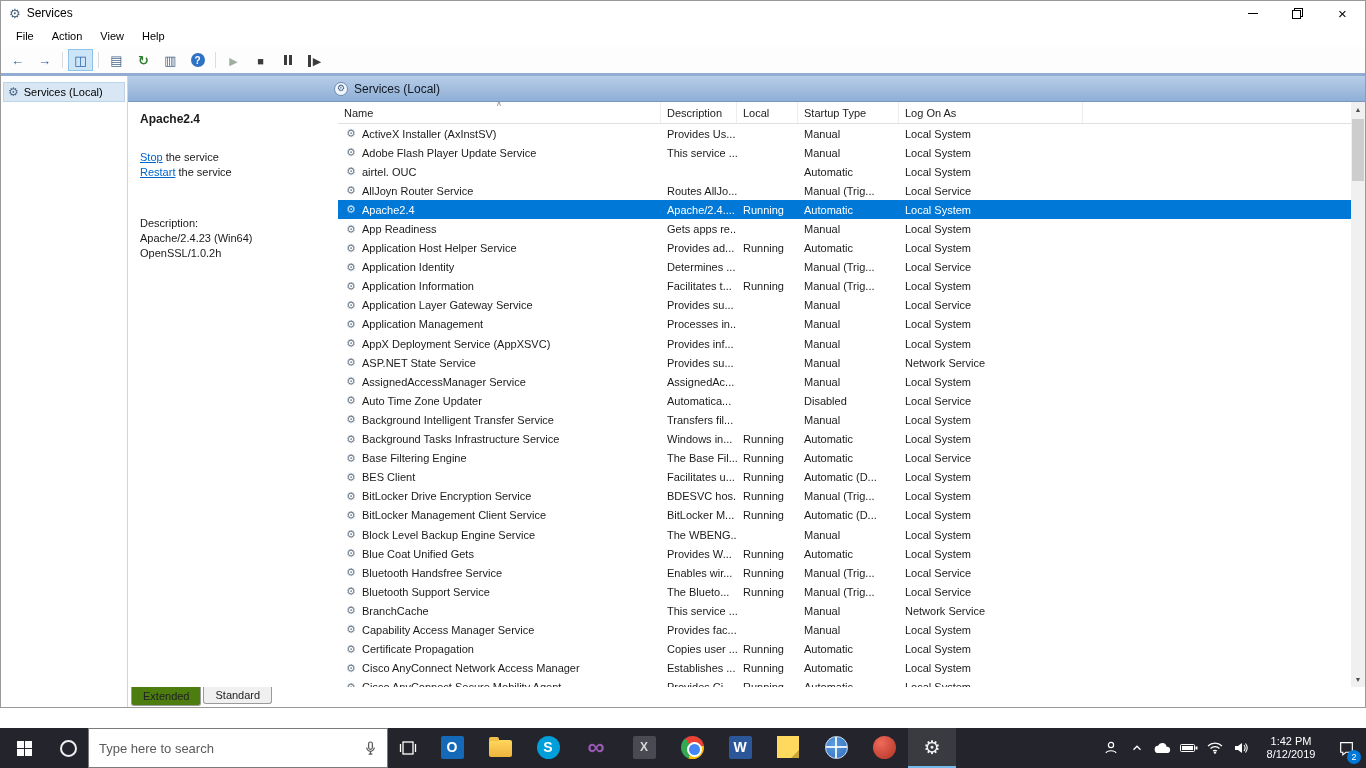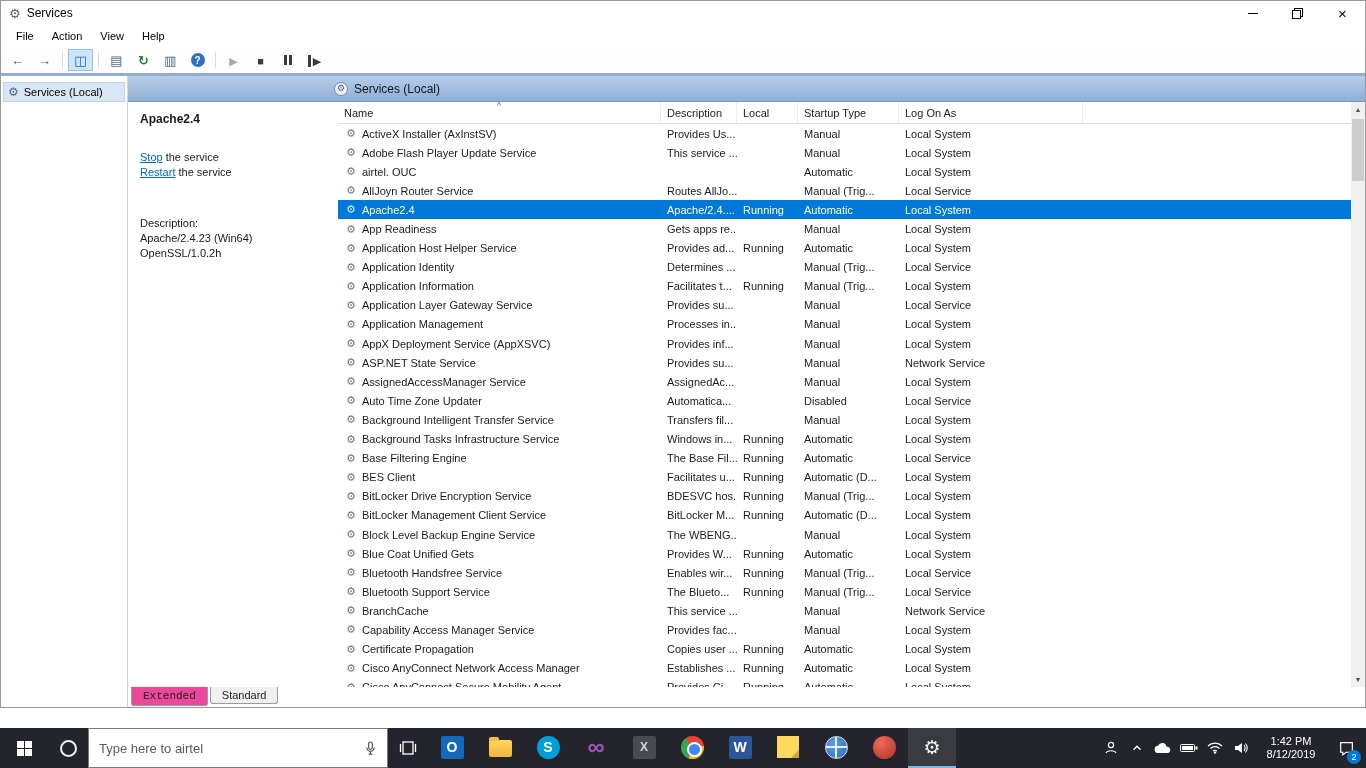--- a/index.html
+++ b/index.html
@@ -84,21 +84,21 @@
 
   
   .v-scrollbar { width:14px; flex:none; background:#f0f0f0; display:flex; flex-direction:column; }
   .sb-btn { height:15px; display:flex; align-items:center; justify-content:center; font-size:7px; color:#505050; }
   .sb-track { flex:1; position:relative; }
   .sb-thumb { position:absolute; top:2px; left:1px; right:1px; height:62px; background:#cdcdcd; }
 
   
   .tab-bar { height:20px; flex:none; display:flex; align-items:flex-start; padding-left:3px; background:#fff; }
   .tab { height:17px; padding:0 11px; font-size:11px; display:flex; align-items:center; border:1px solid #9a9a9a; border-top:none; background:#f0f0f0; border-radius:0 0 3px 3px; margin-right:2px; color:#222; }
-  .tab.active { background:#ec4899; height:19px;font-family:Liberation Mono, monospace; }
+  .tab.active { background:#4d7c0f; height:19px; }
 
   
   .taskbar { position:absolute; left:0; right:0; bottom:0; height:40px; background:#24242c; display:flex; align-items:stretch; color:#fff; }
   .tb-start { width:48px; display:flex; align-items:center; justify-content:center; }
   .win-logo { width:7px; height:7px; background:#fff; box-shadow:8px 0 0 #fff, 0 8px 0 #fff, 8px 8px 0 #fff; margin:-8px 8px 0 0; }
   .cortana-btn { width:40px; display:flex; align-items:center; justify-content:center; }
   .cortana-ring { width:17px; height:17px; border:2px solid #f0f0f2; border-radius:50%; }
   .search-box { width:300px; background:#fff; border:1px solid #7a7a7a; color:#5a5a5a; display:flex; align-items:center; padding:0 10px; gap:6px; font-size:13px; }
   .search-text { white-space:nowrap; }
   .mic { margin-left:auto; display:flex; align-items:center; }
@@ -605,21 +605,21 @@
   </div>
 
   <div class="taskbar">
     <div class="tb-start">
         <span class="win-logo"></span>
       </div>
     <div class="cortana-btn">
         <span class="cortana-ring"></span>
       </div>
     <div class="search-box">
-      <span class="search-text">Type here to airtel</span>
+      <span class="search-text">Type here to search</span>
       <span class="mic">
         <svg width="13" height="17" viewBox="0 0 14 18">
             <rect x="5" y="2" width="4" height="8" rx="2" fill="none" stroke="#555" stroke-width="1.3"></rect>
             <path d="M3 8a4 4 0 008 0" fill="none" stroke="#555" stroke-width="1.3"></path>
             <path d="M7 12v3M5 15h4" stroke="#555" stroke-width="1.3"></path>
           </svg>
       </span>
     </div>
     <div class="task-view">
       <svg width="18" height="14" viewBox="0 0 18 14">

